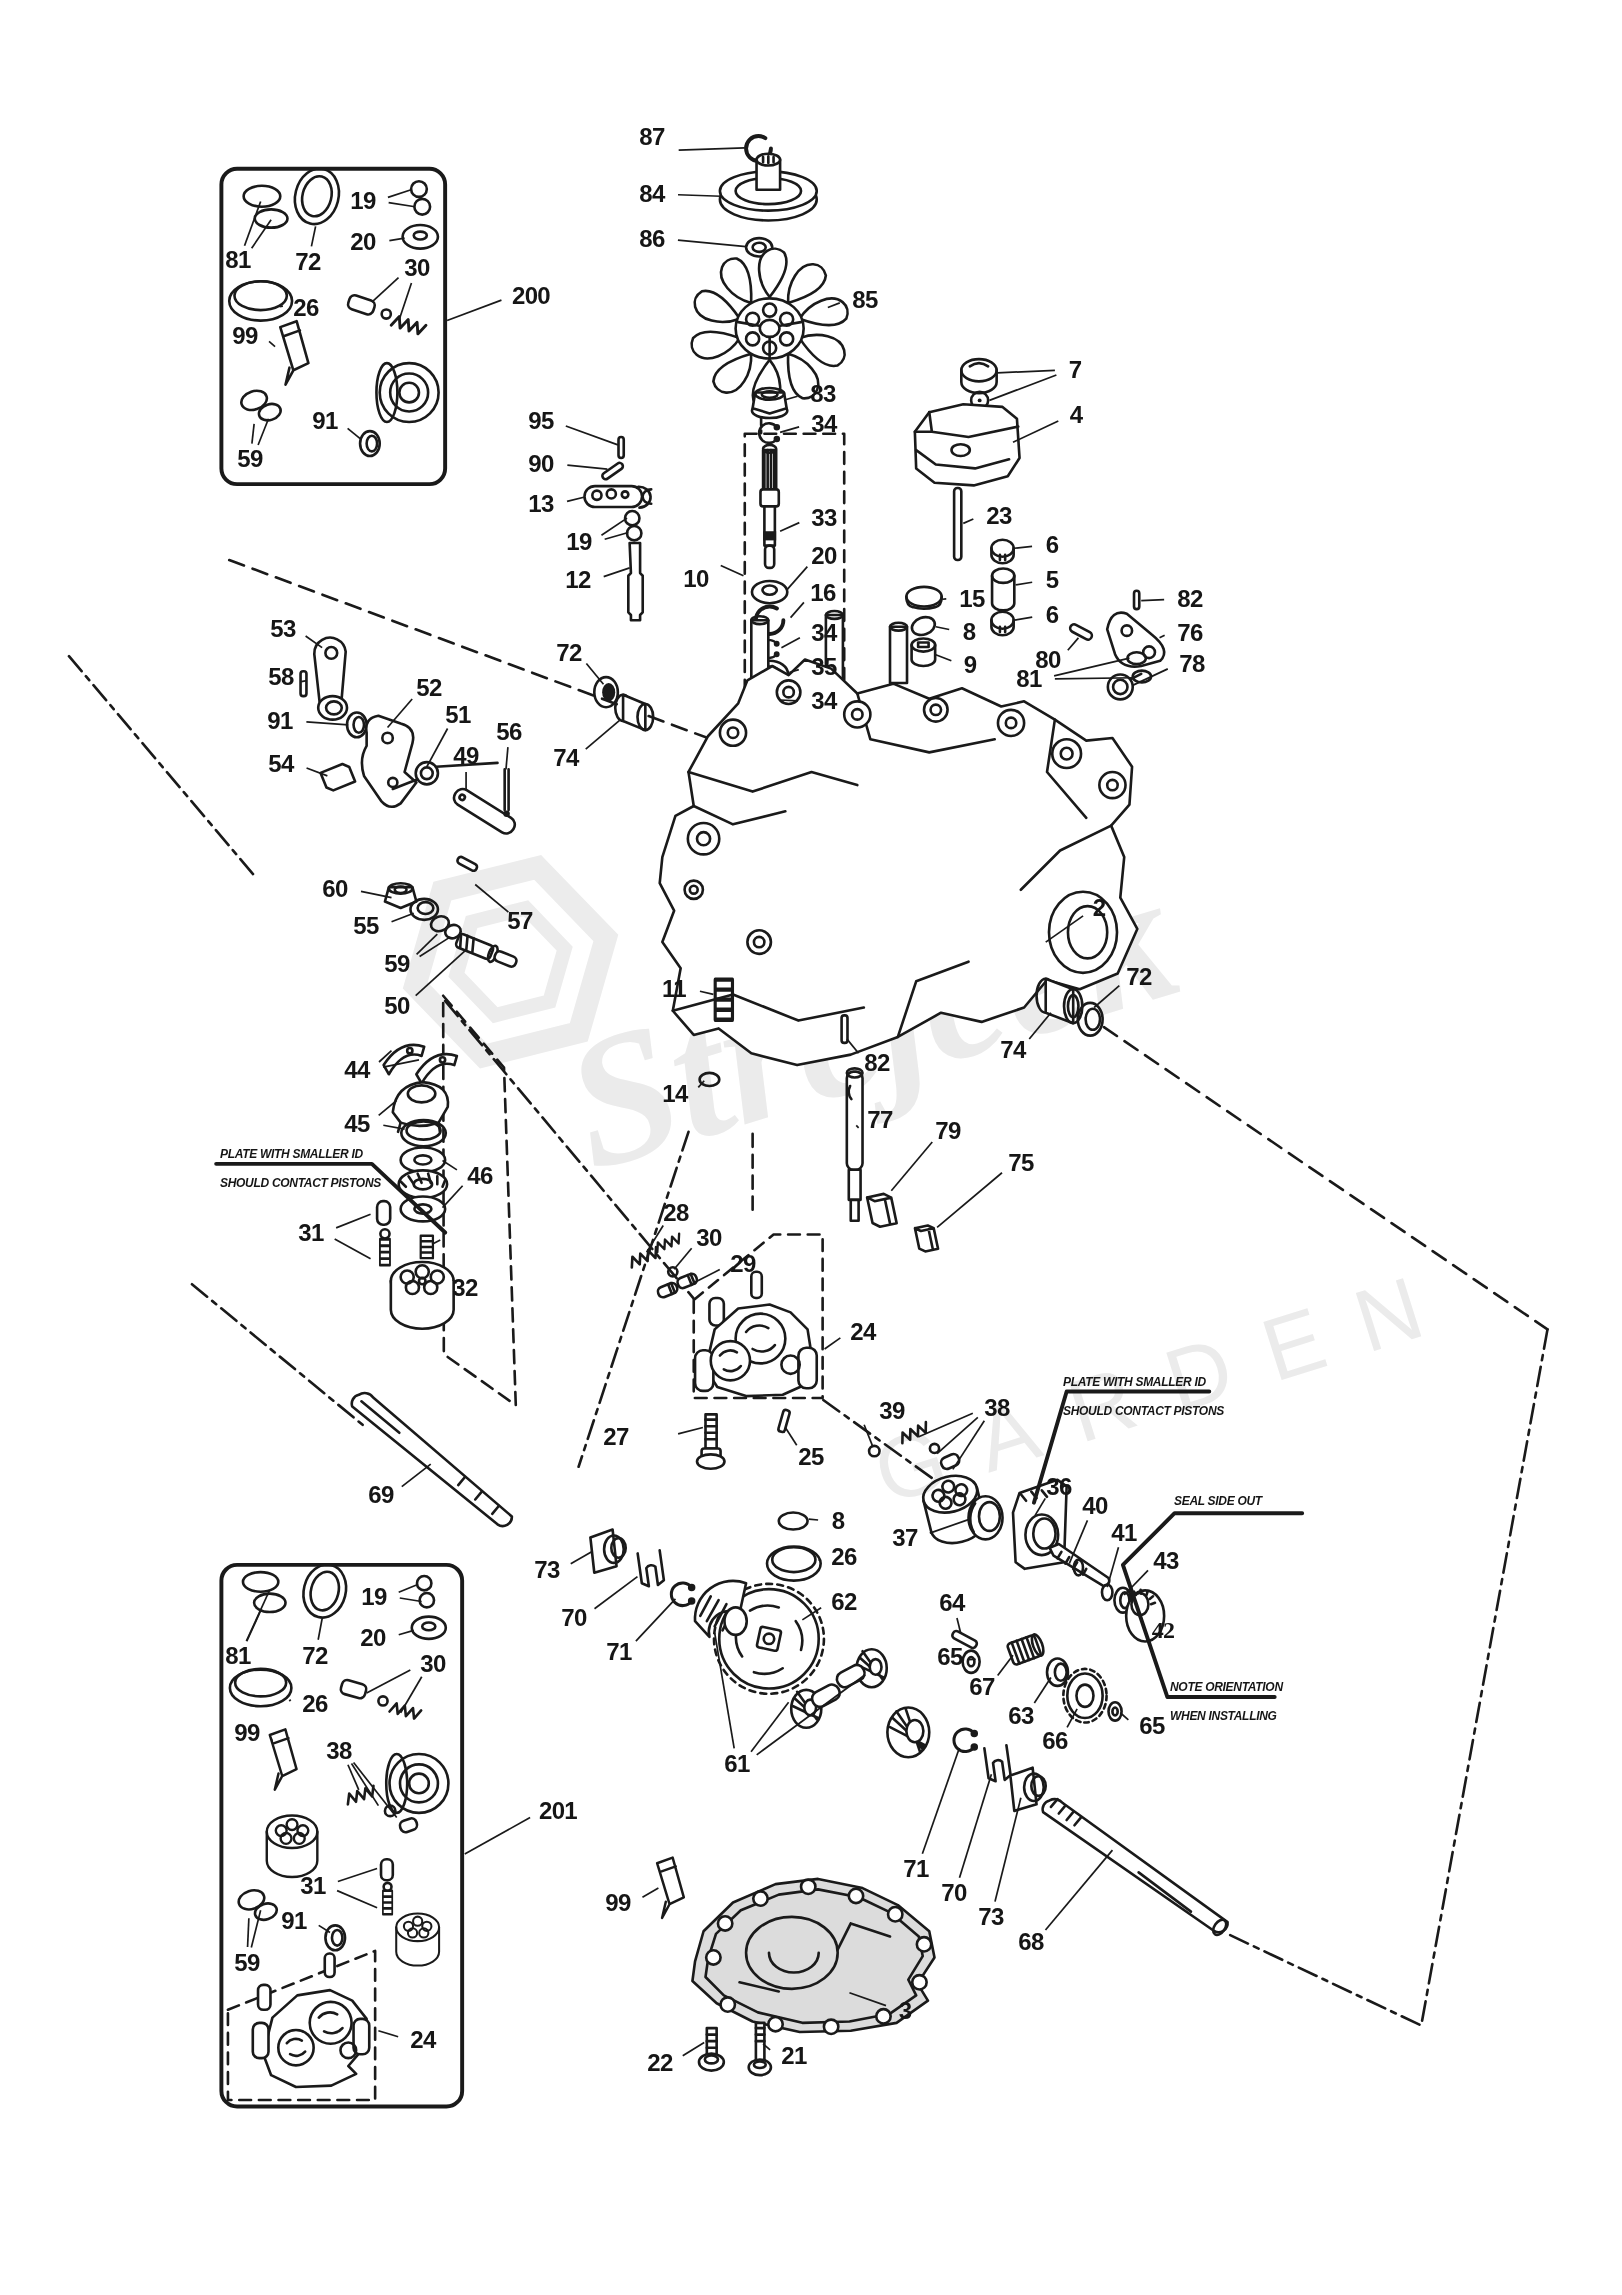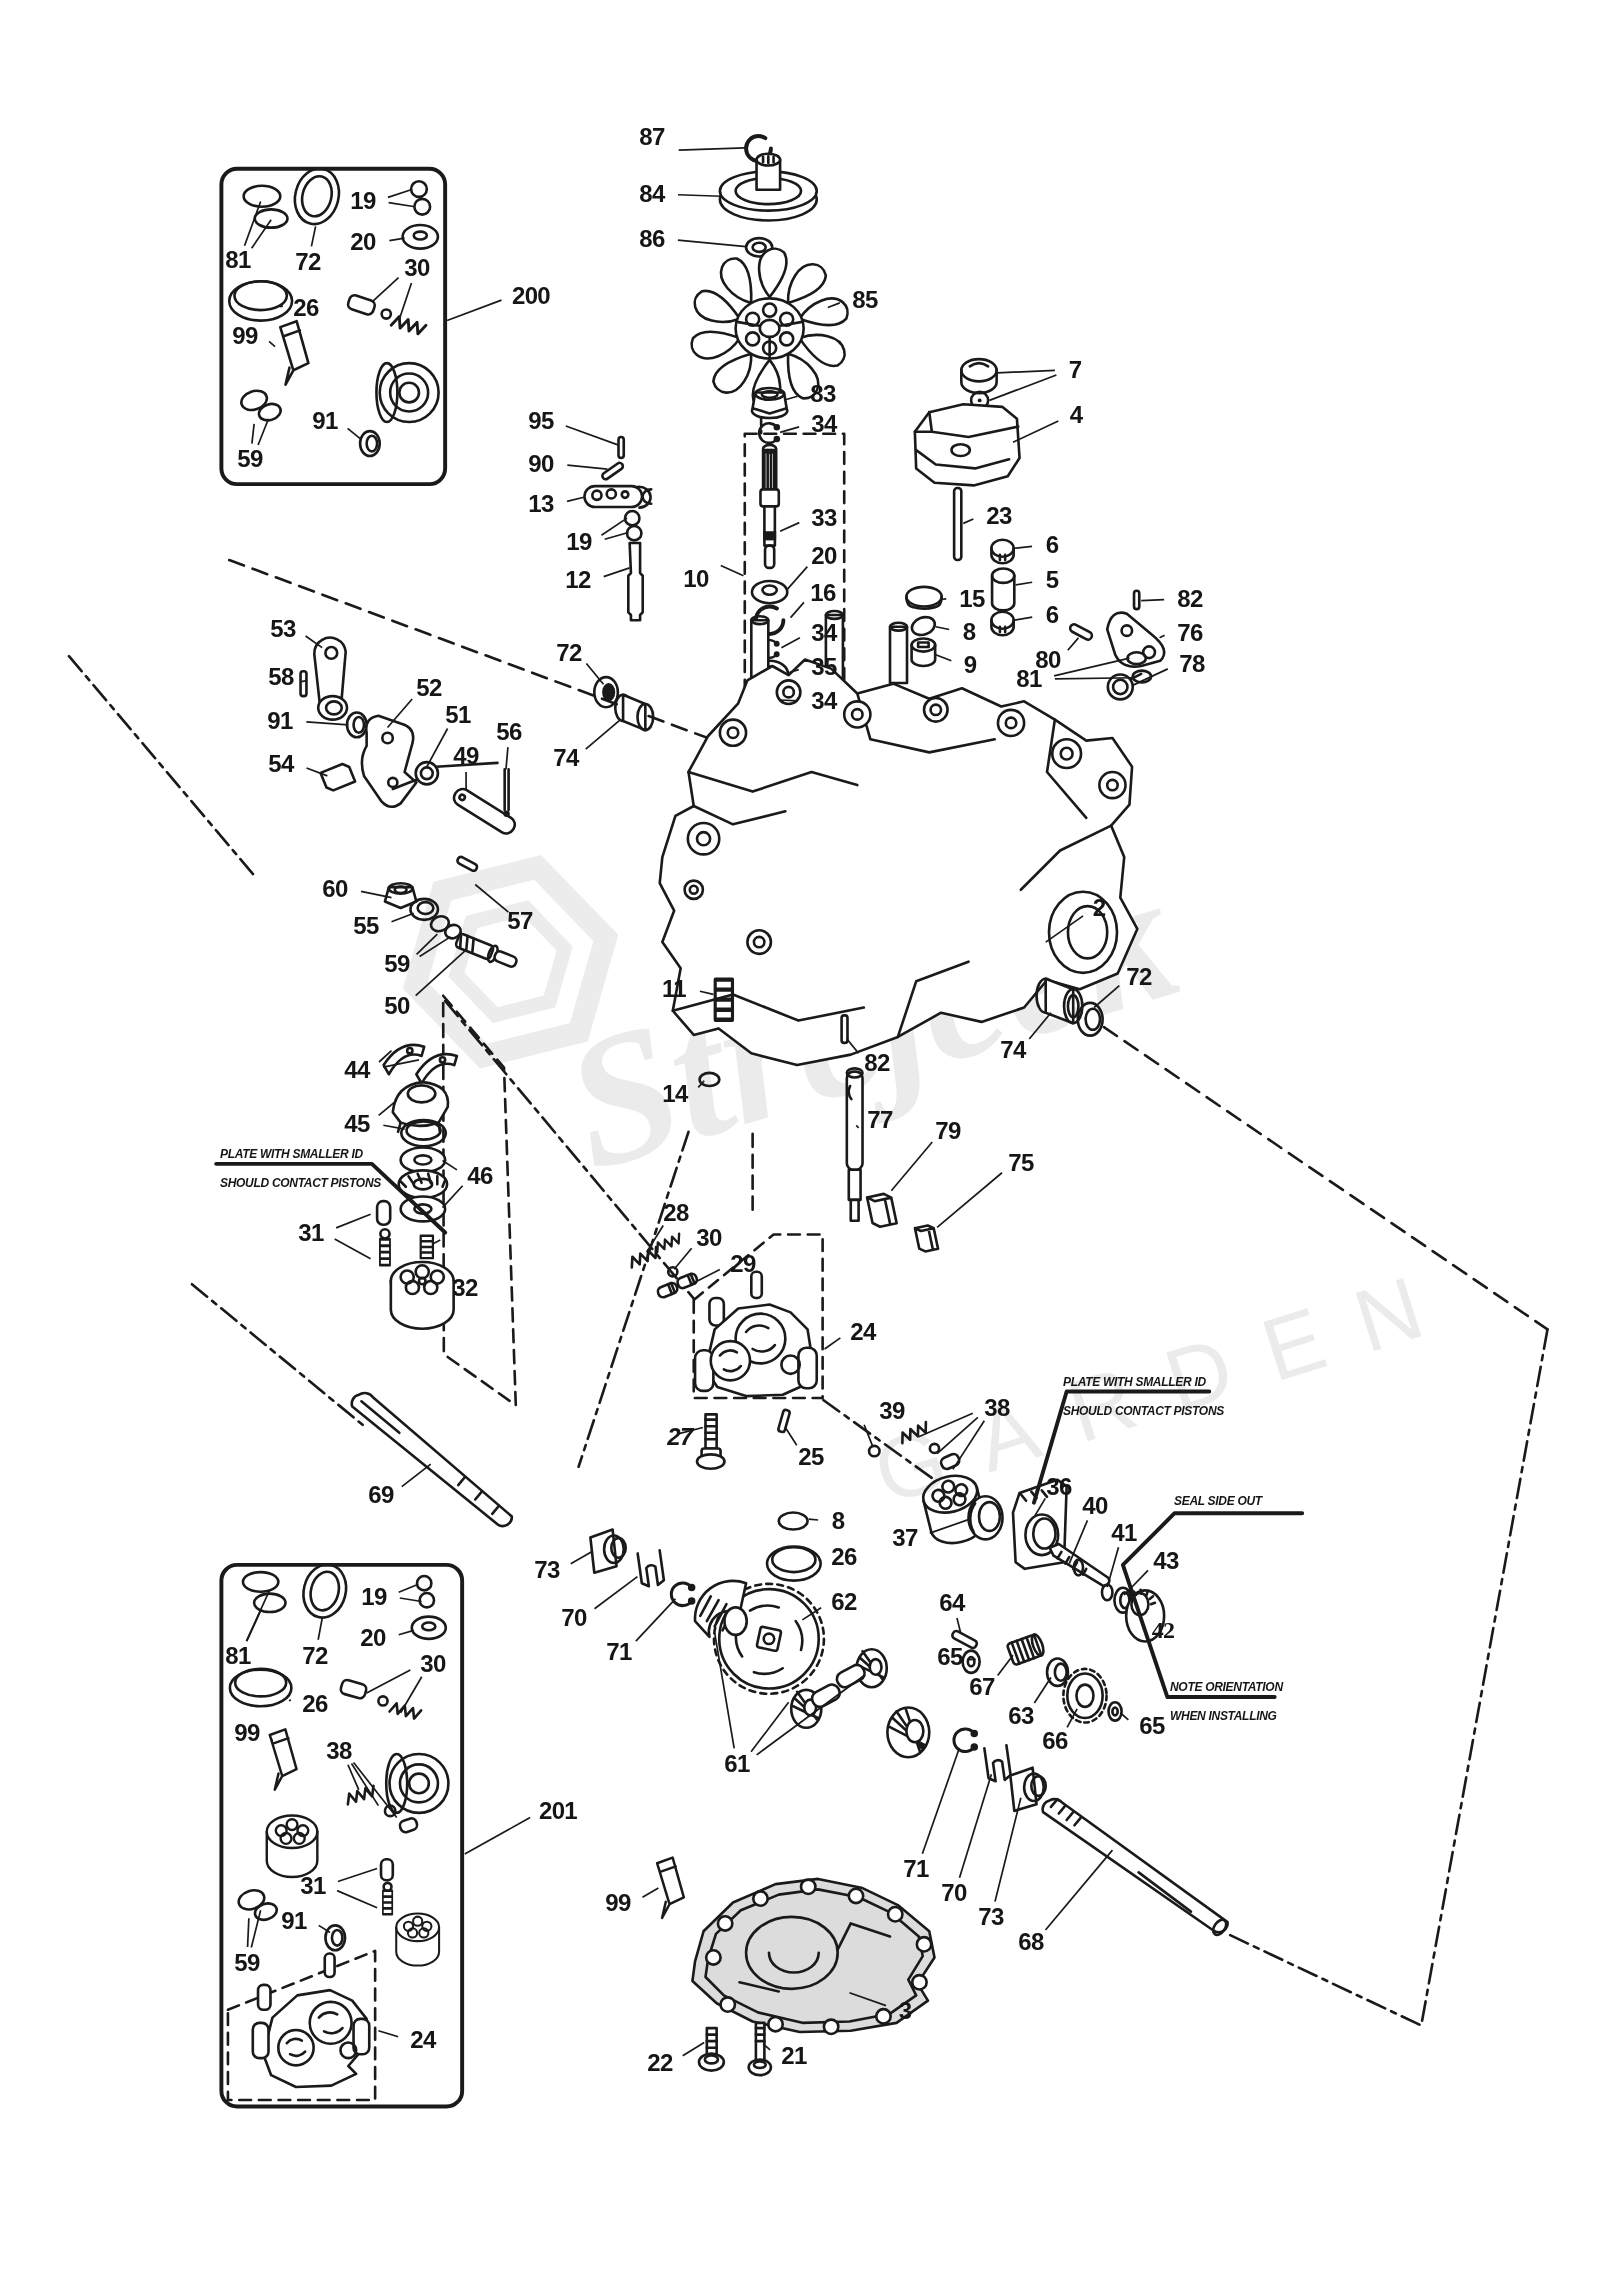--- a/index.html
+++ b/index.html
@@ -846,21 +846,21 @@
       <div class="callout" style="left: 1021px; top: 1163px;">75</div>
       <div class="callout" style="left: 357px; top: 1070px;">44</div>
       <div class="callout" style="left: 357px; top: 1124px;">45</div>
       <div class="callout" style="left: 480px; top: 1176px;">46</div>
       <div class="callout" style="left: 311px; top: 1233px;">31</div>
       <div class="callout" style="left: 465px; top: 1288px;">32</div>
       <div class="callout" style="left: 676px; top: 1213px;">28</div>
       <div class="callout" style="left: 709px; top: 1238px;">30</div>
       <div class="callout" style="left: 743px; top: 1264px;">29</div>
       <div class="callout" style="left: 863px; top: 1332px;">24</div>
-      <div class="callout" style="left: 680px; top: 1437px; font-style: italic;">27</div>
+      <div class="callout" style="left: 616px; top: 1437px;">27</div>
       <div class="callout" style="left: 811px; top: 1457px;">25</div>
       <div class="callout" style="left: 892px; top: 1411px;">39</div>
       <div class="callout" style="left: 997px; top: 1408px;">38</div>
       <div class="callout" style="left: 838px; top: 1521px;">8</div>
       <div class="callout" style="left: 844px; top: 1557px;">26</div>
       <div class="callout" style="left: 381px; top: 1495px;">69</div>
       <div class="callout" style="left: 547px; top: 1570px;">73</div>
       <div class="callout" style="left: 574px; top: 1618px;">70</div>
       <div class="callout" style="left: 619px; top: 1652px;">71</div>
       <div class="callout" style="left: 844px; top: 1602px;">62</div>

